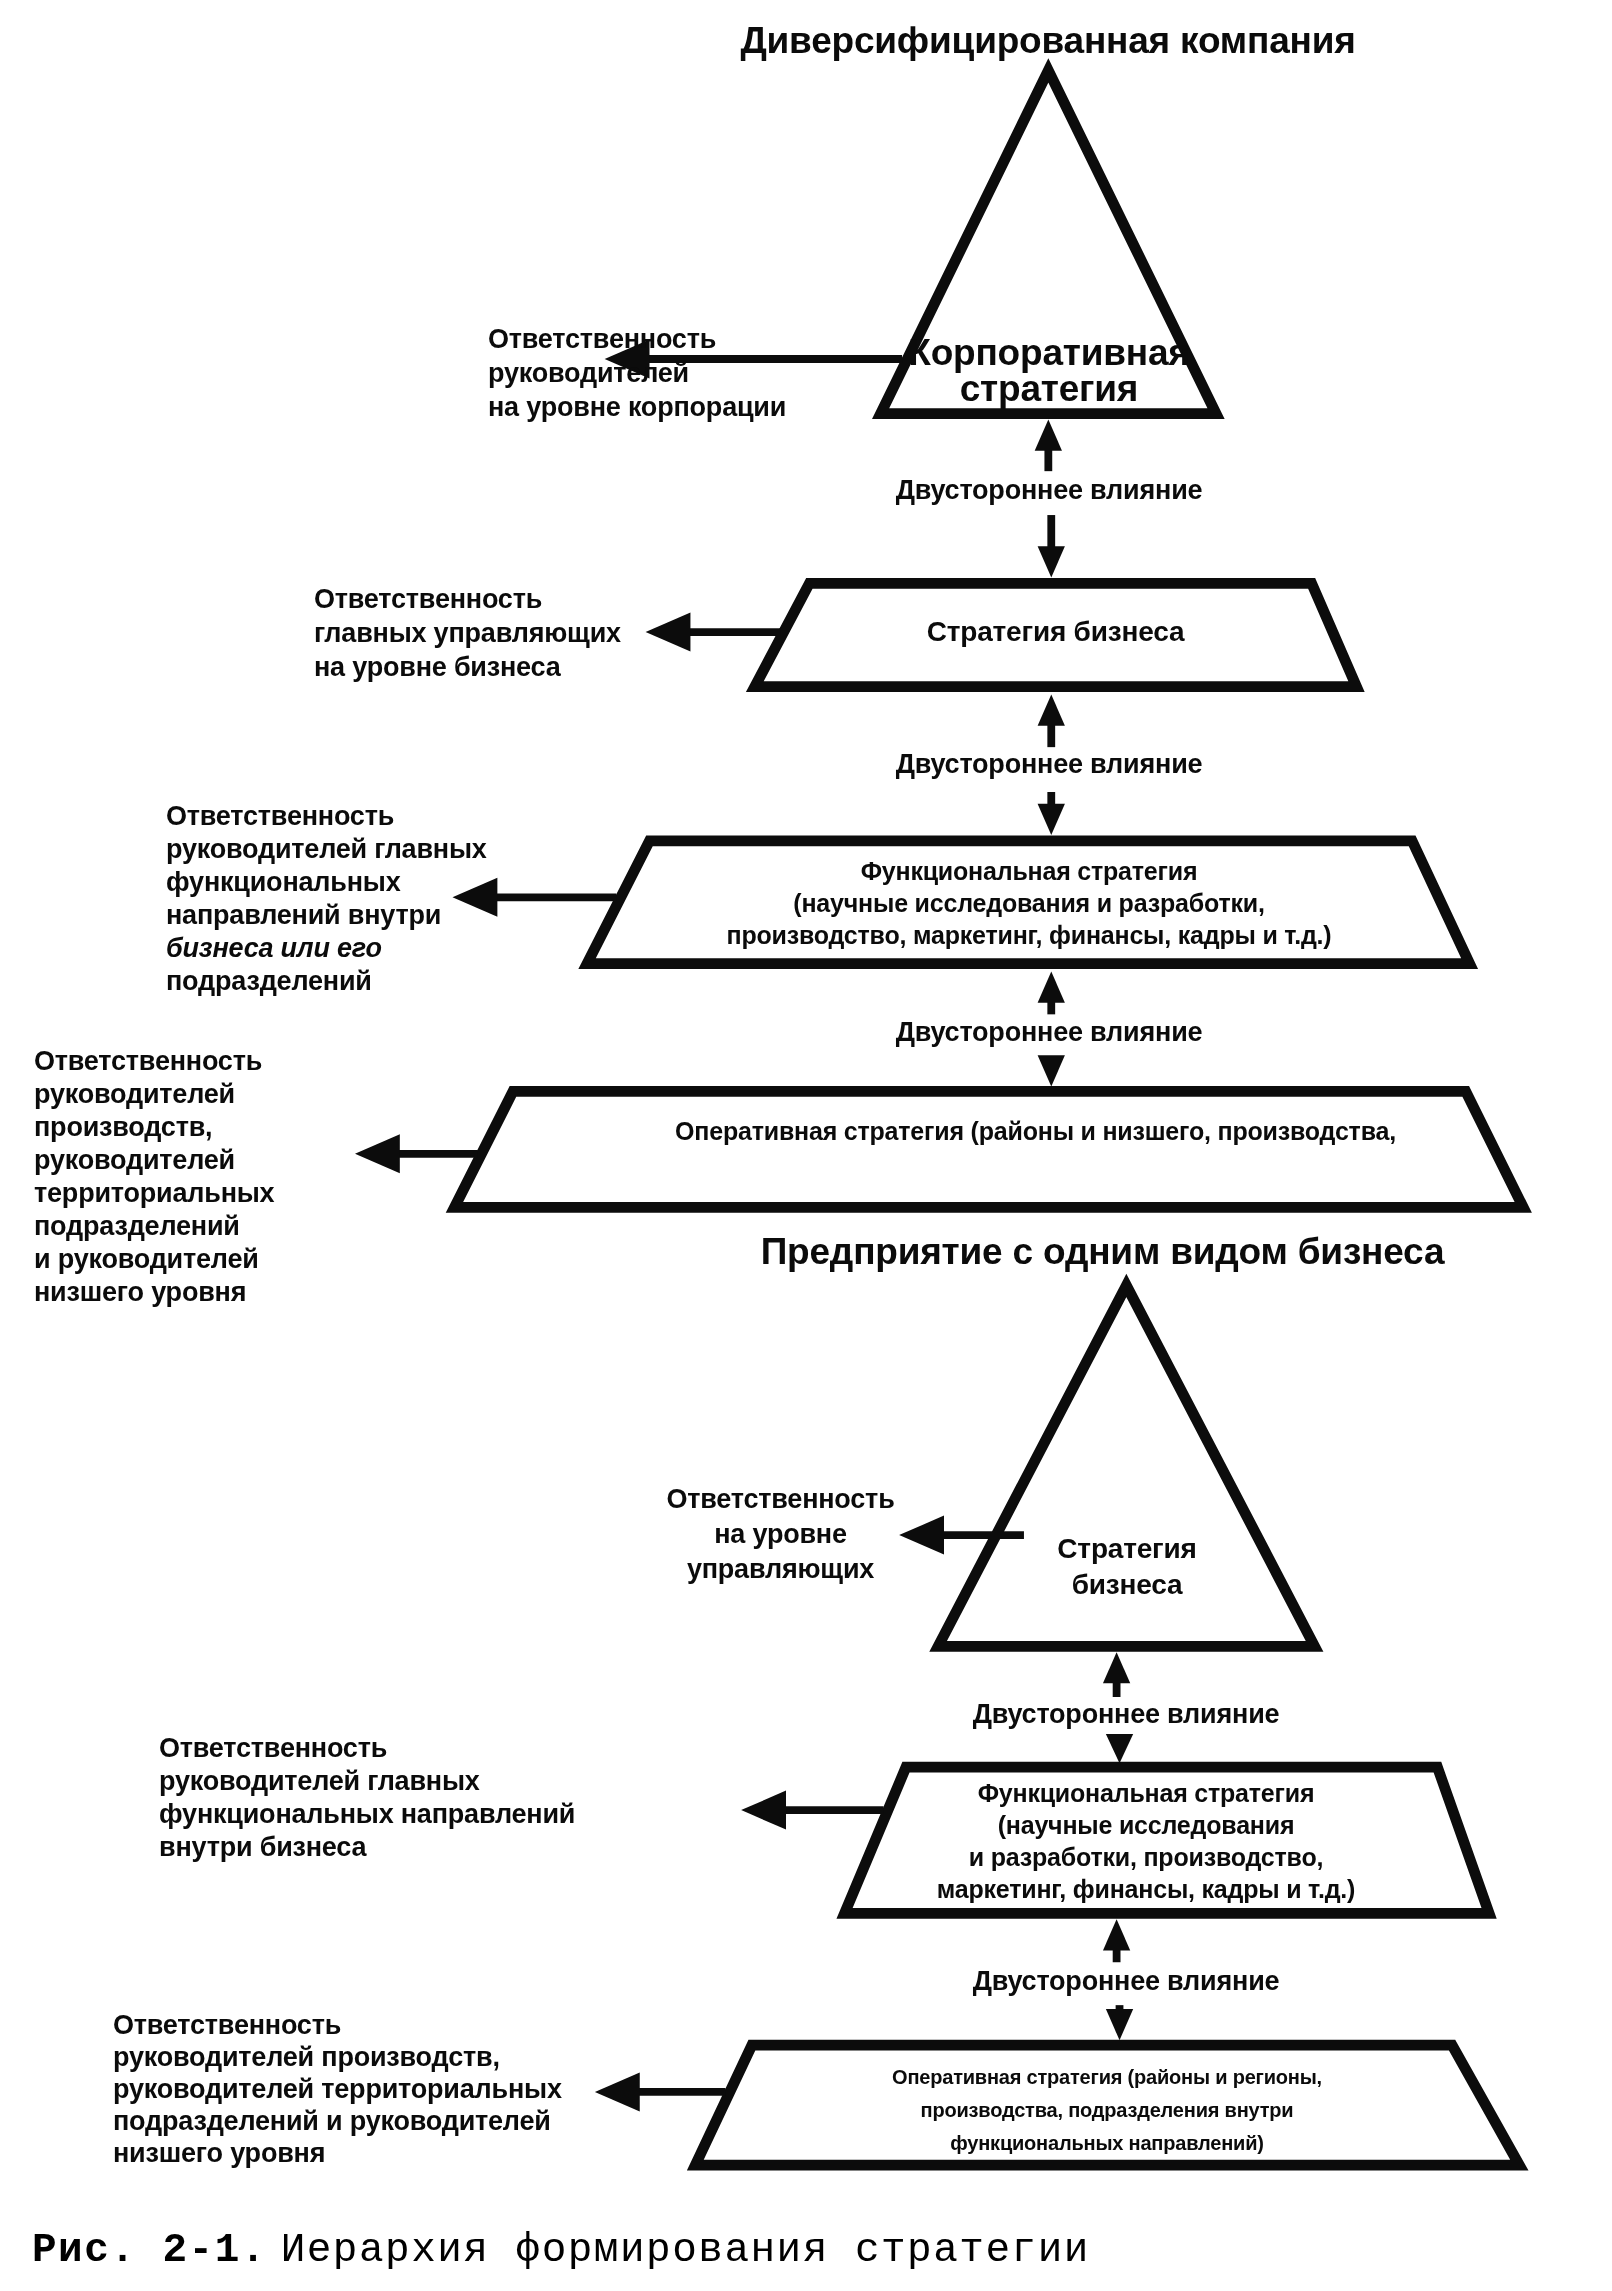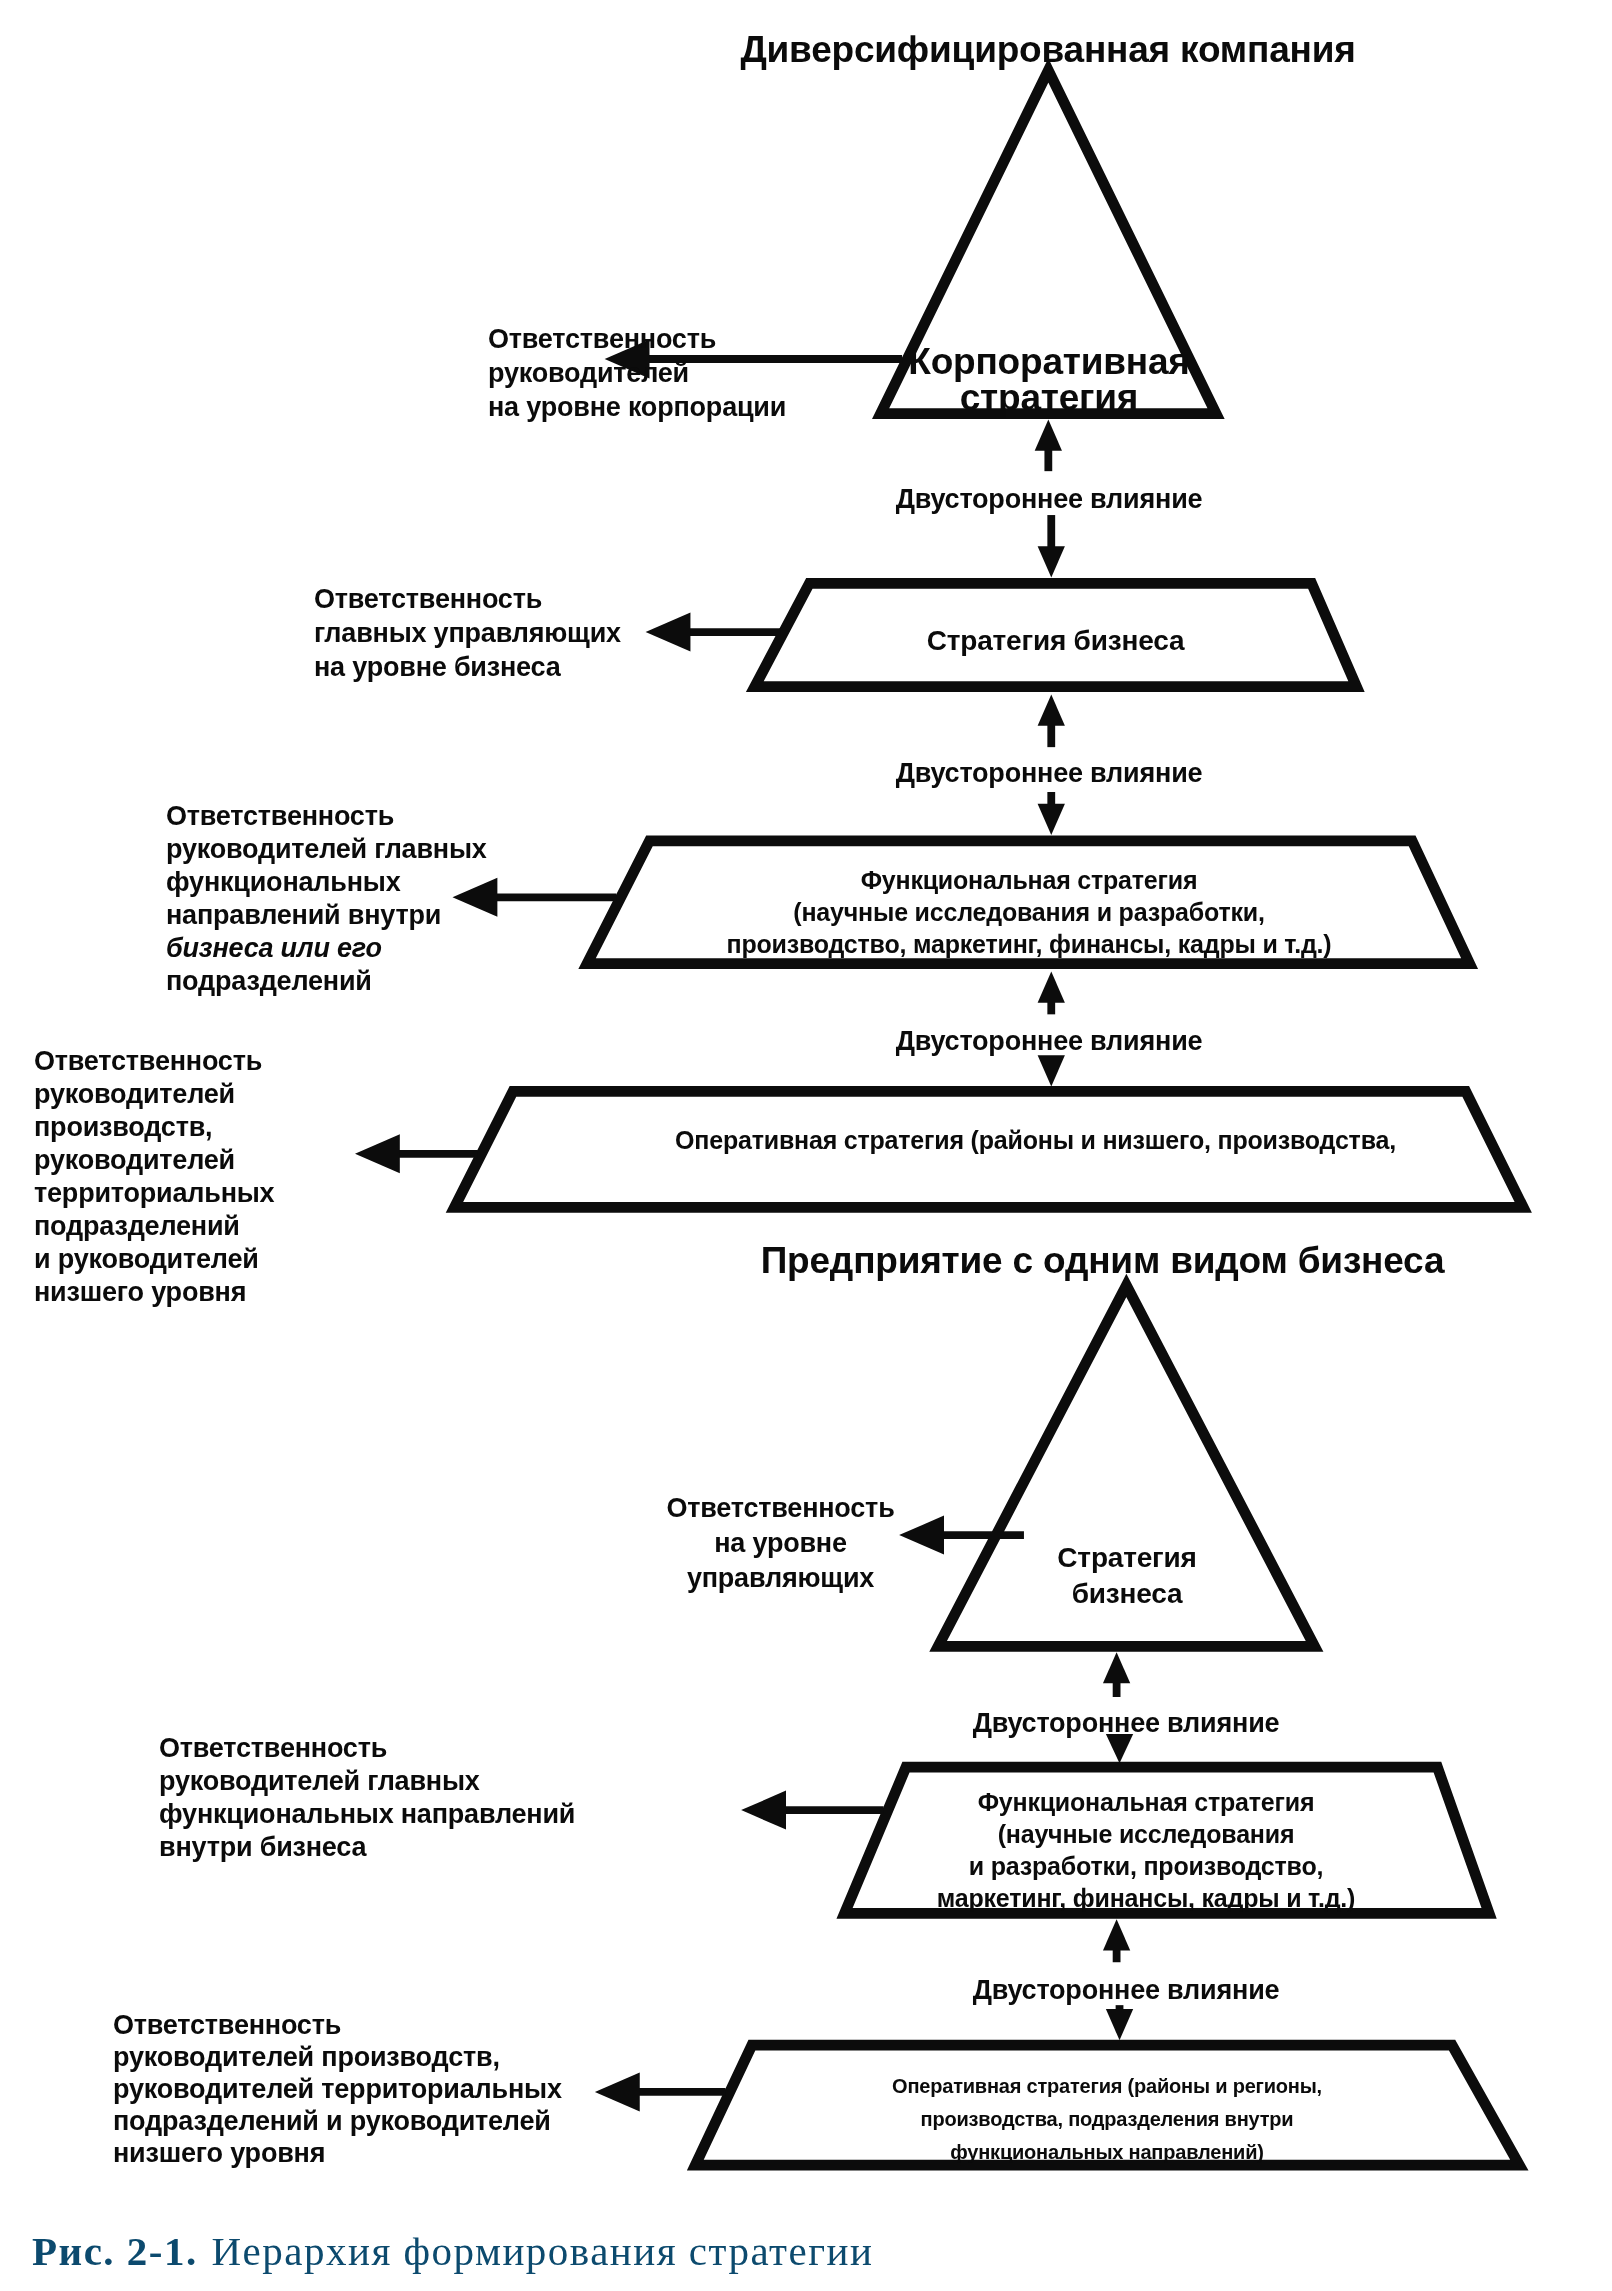--- a/index.html
+++ b/index.html
@@ -1,24 +1,24 @@
 <!DOCTYPE html>
 <html><head>
 <meta charset="utf-8">
 <style>
   html,body{margin:0;padding:0;background:#fff;}
   .canvas{position:relative;width:1612px;height:2292px;background:#ffffff;overflow:hidden;
           font-family:"Liberation Sans",sans-serif;color:#0b0b0b;}
   .shapes{position:absolute;left:0;top:0;}
   .txt{position:absolute;font-weight:700;color:#0b0b0b;letter-spacing:-0.2px;}
   .txt span{display:block;}
-  .center{text-align:center;margin-top:9px;}
+  .center{text-align:center;}
   .ital{font-style:italic;}
-  .caption{position:absolute;font-family:Liberation Serif, serif;font-weight:400;
-           letter-spacing:1.5px;color:#0c4a6e;white-space:nowrap;}
+  .caption{position:absolute;font-family:Liberation Mono, monospace;font-weight:400;
+           letter-spacing:1.5px;color:#000000;white-space:nowrap;}
   .caption .fig{font-weight:700;margin-right:13.7px;}
   .shape{fill:#ffffff;stroke:#0c0c0c;stroke-width:11;stroke-linejoin:miter;}
   .aline{stroke:#0c0c0c;stroke-width:8;}
   .ahead{fill:#0c0c0c;stroke:none;}
 </style>
 </head>
 <body>
 
 <div class="canvas">
 

